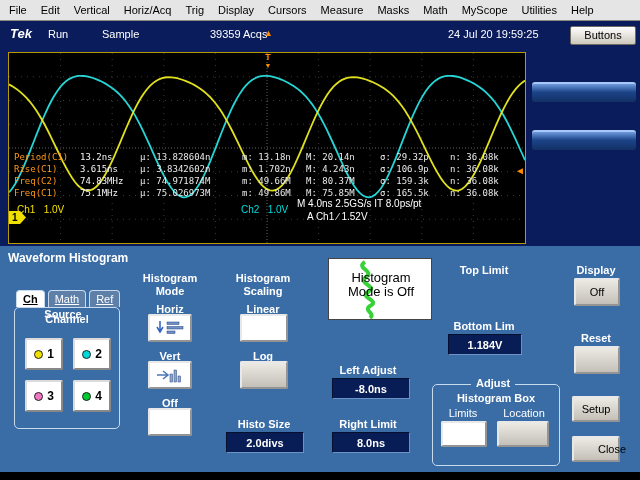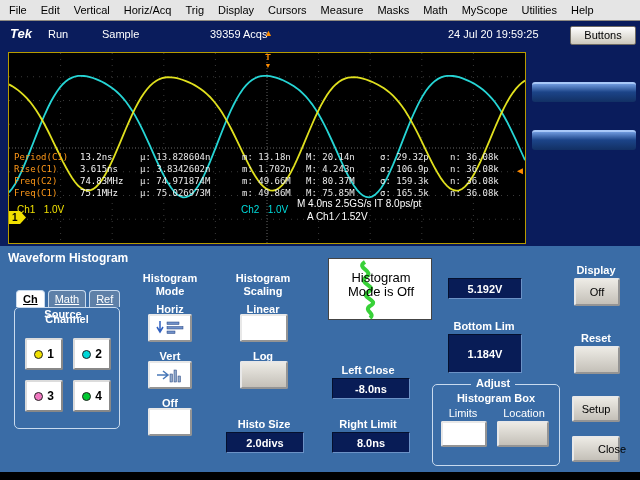--- a/index.html
+++ b/index.html
@@ -240,24 +240,24 @@
 
     <div class="msgbox">
       <svg width="104" height="62" viewBox="0 0 104 62" style="position:absolute;left:0;top:0;">
         <path d="M36 3 C26 9 46 12 37 18 C28 25 50 27 39 33 C30 39 52 41 41 47 C34 52 47 54 41 59" stroke="#22cc22" stroke-width="4" fill="none" opacity="0.9"></path>
       </svg>
       <div class="msgtext">
           <div class="inner">Histogram Mode is Off</div>
         </div>
     </div>
 
-    <div class="valbox" style="left:448px;top:32px;width:74px;height:21px;">5.192V</div>
+    <div class="plabel" style="left:436px;top:18px;width:96px;">Top Limit</div>
     <div class="plabel" style="left:436px;top:74px;width:96px;">Bottom Lim</div>
-    <div class="valbox" style="left:448px;top:88px;width:74px;height:39px;">1.184V</div>
-    <div class="plabel" style="left:324px;top:118px;width:88px;">Left Close</div>
+    <div class="valbox" style="left:448px;top:88px;width:74px;height:21px;">1.184V</div>
+    <div class="plabel" style="left:324px;top:118px;width:88px;">Left Adjust</div>
     <div class="valbox" style="left:332px;top:132px;width:78px;height:21px;">-8.0ns</div>
     <div class="plabel" style="left:218px;top:172px;width:92px;">Histo Size</div>
     <div class="valbox" style="left:226px;top:186px;width:78px;height:21px;">2.0divs</div>
     <div class="plabel" style="left:324px;top:172px;width:88px;">Right Limit</div>
     <div class="valbox" style="left:332px;top:186px;width:78px;height:21px;">8.0ns</div>
 
     <div class="groupbox" style="left:432px;top:138px;width:128px;height:82px;">
       <div class="grouplabel" style="left:38px;top:-8px;">Adjust</div>
       <div class="plabel" style="left:0;top:7px;width:126px;">Histogram Box</div>
       <div class="plabel" style="left:4px;top:22px;width:52px;font-weight:normal;">Limits</div>

